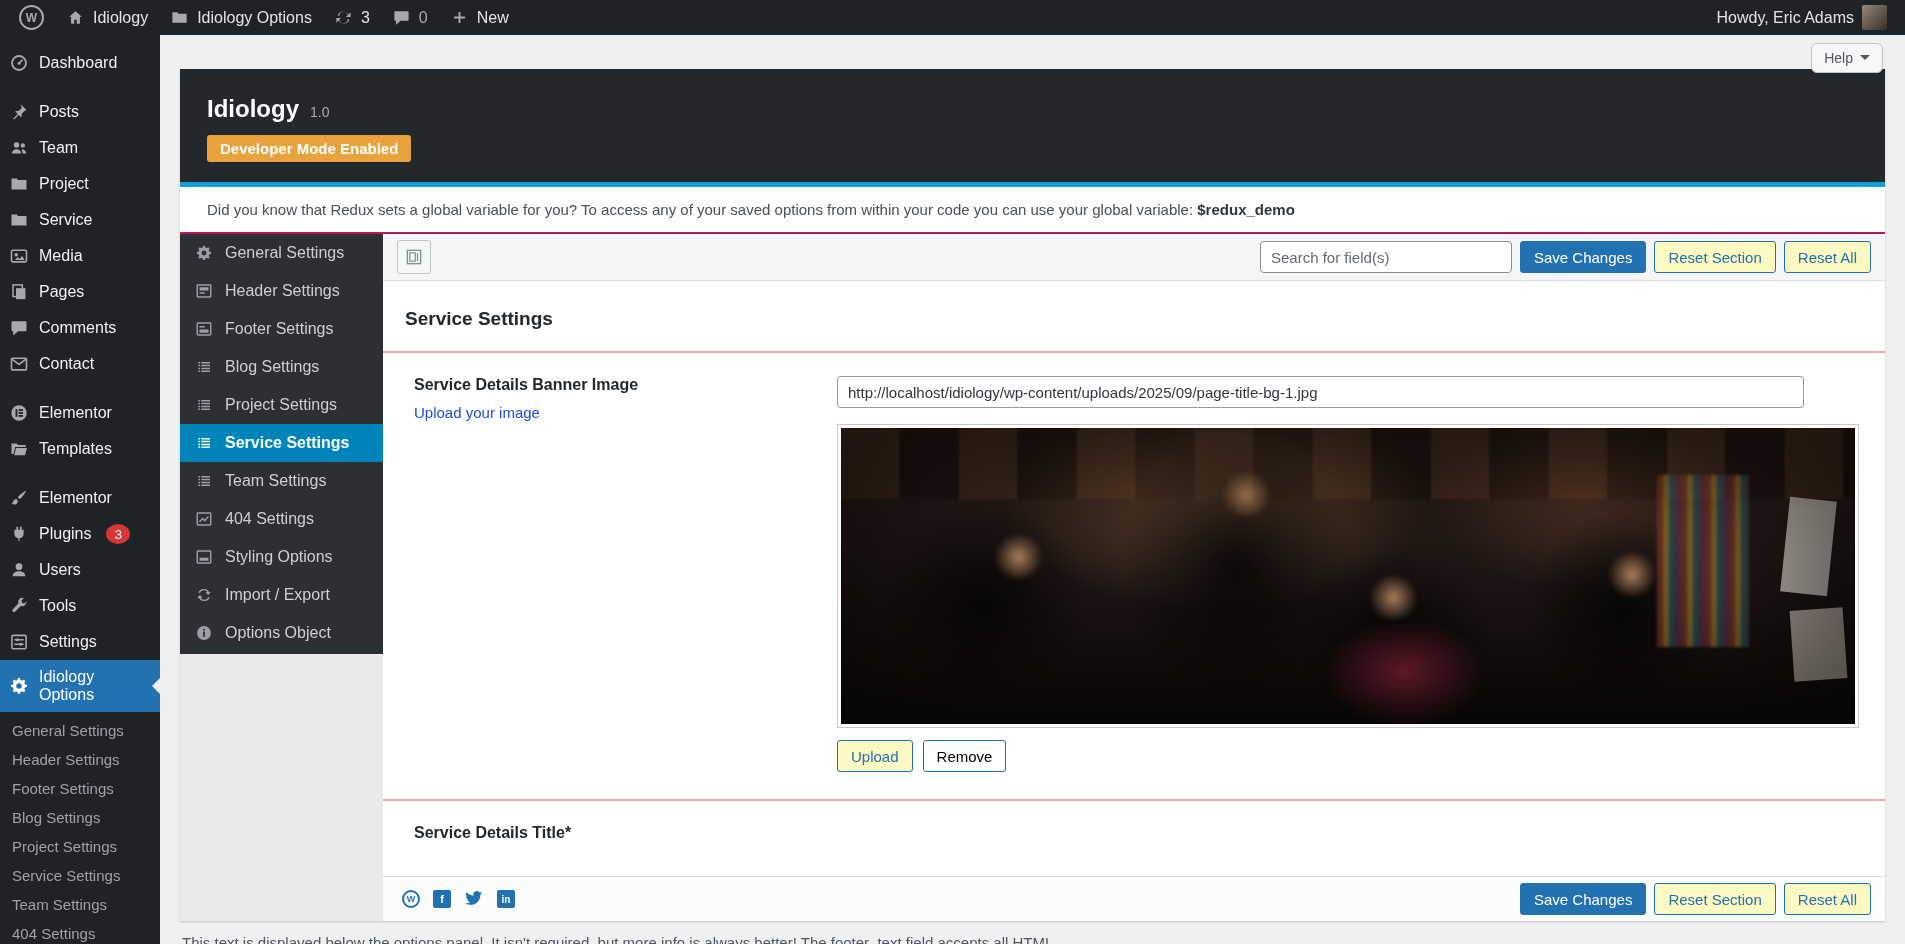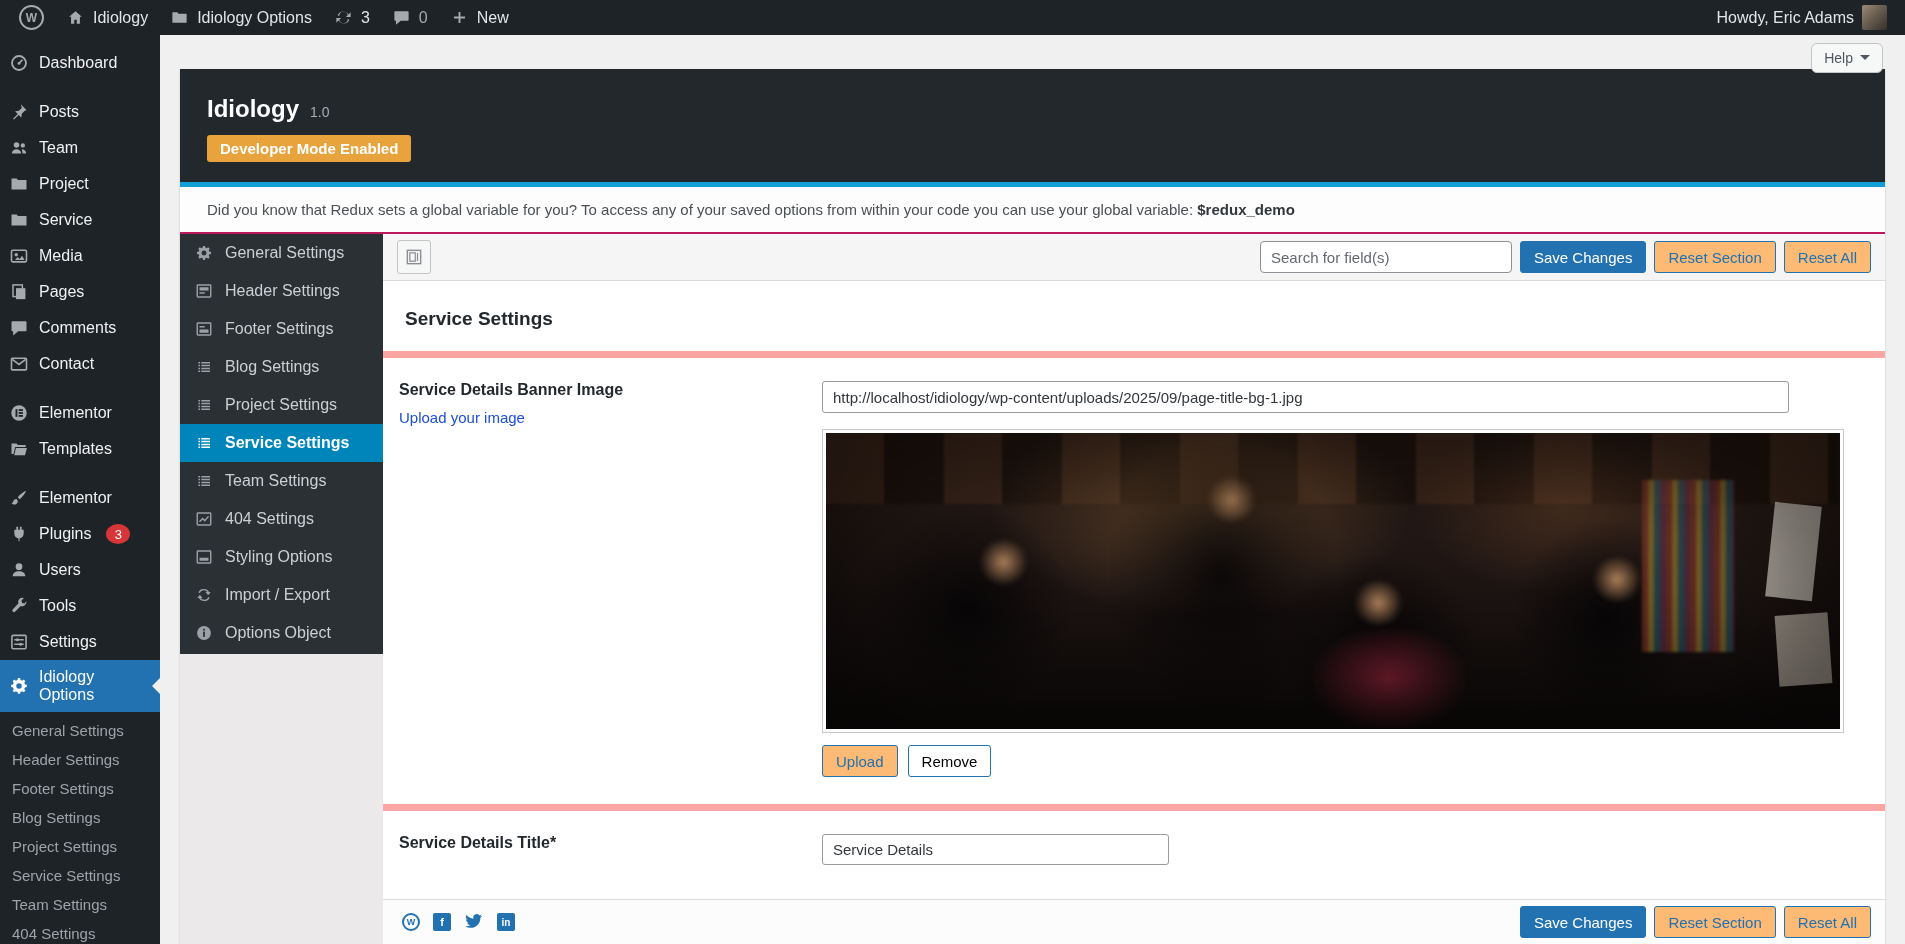--- a/index.html
+++ b/index.html
@@ -65,25 +65,25 @@
   .expand-btn{width:32px;height:32px;background:#f6f7f7;border:1px solid #c3c4c7;border-radius:3px;
               display:flex;align-items:center;justify-content:center;cursor:pointer}
   .expand-btn svg{width:20px;height:20px;color:#8c8f94}
   .tb-spacer{flex:1}
   .search-input{width:252px;height:32px;border:1px solid #8c8f94;border-radius:4px;padding:0 10px;
                 font-size:15px;color:#2c3338;background:#fff;box-sizing:border-box;font-family:inherit}
   .search-input::placeholder{color:#646970;opacity:1}
   .btn{height:32px;padding:0 13px;border-radius:3px;font-size:15px;display:inline-flex;align-items:center;
        cursor:pointer;font-family:inherit;box-sizing:border-box}
   .btn-primary{background:#2271b1;border:1px solid #2271b1;color:#fff}
-  .btn-outline{background:#fdba74;border:1px solid #2271b1;color:#2271b1}
+  .btn-outline{background:#fef9c3;border:1px solid #2271b1;color:#2271b1}
   .btn-remove{background:#fff;border:1px solid #2271b1;color:#000000}
 
   .section-head{font-size:19px;font-weight:bold;color:#23282d;padding:27px 27px 21px 22px}
-  .field-row{display:flex;border-top:7px solid #fca5a5;padding:23px 16px 27px 16px}
+  .field-row{display:flex;border-top:2px solid #fca5a5;padding:23px 16px 27px 31px}
   .f-left{flex:0 0 423px;padding-right:17px;box-sizing:border-box}
   .f-label{font-size:16px;font-weight:bold;color:#23282d}
   .f-desc{font-size:15px;color:#1d4ed8;margin-top:10px}
   .f-right{flex:1;min-width:0}
   .url-input{width:967px;max-width:100%;height:32px;border:1px solid #9b9b9b;border-radius:3px;padding:0 10px;
              font-size:15px;color:#32373c;background:#fff;box-sizing:border-box;font-family:inherit}
   .text-input{width:347px;height:31px;border:1px solid #9b9b9b;border-radius:3px;padding:0 10px;
               font-size:15px;color:#32373c;background:#fff;box-sizing:border-box;font-family:inherit}
   .img-frame{margin-top:16px;width:100%;max-width:1022px;border:1px solid #c8c8c8;background:#fff;
              padding:3px;box-sizing:border-box}
@@ -546,23 +546,20 @@
               <button class="btn btn-outline">Upload</button>
               <button class="btn btn-remove">Remove</button>
             </div>
           </div>
         </div>
 
         <div class="field-row" style="padding-bottom:34px">
           <div class="f-left">
             <div class="f-label">Service Details Title*</div>
           </div>
-          <div class="f-right">
-            <input class="text-input" type="text" value="Service Details" style="">
-          </div>
         </div>
 
         <div class="p-footer">
           <div class="socials">
             <span class="soc-circle">W</span>
             <span class="soc-square">f</span>
             <svg class="soc-tw">
                 <use href="#i-twitter"></use>
               </svg>
             <span class="soc-square" style="font-size:10px">in</span>

